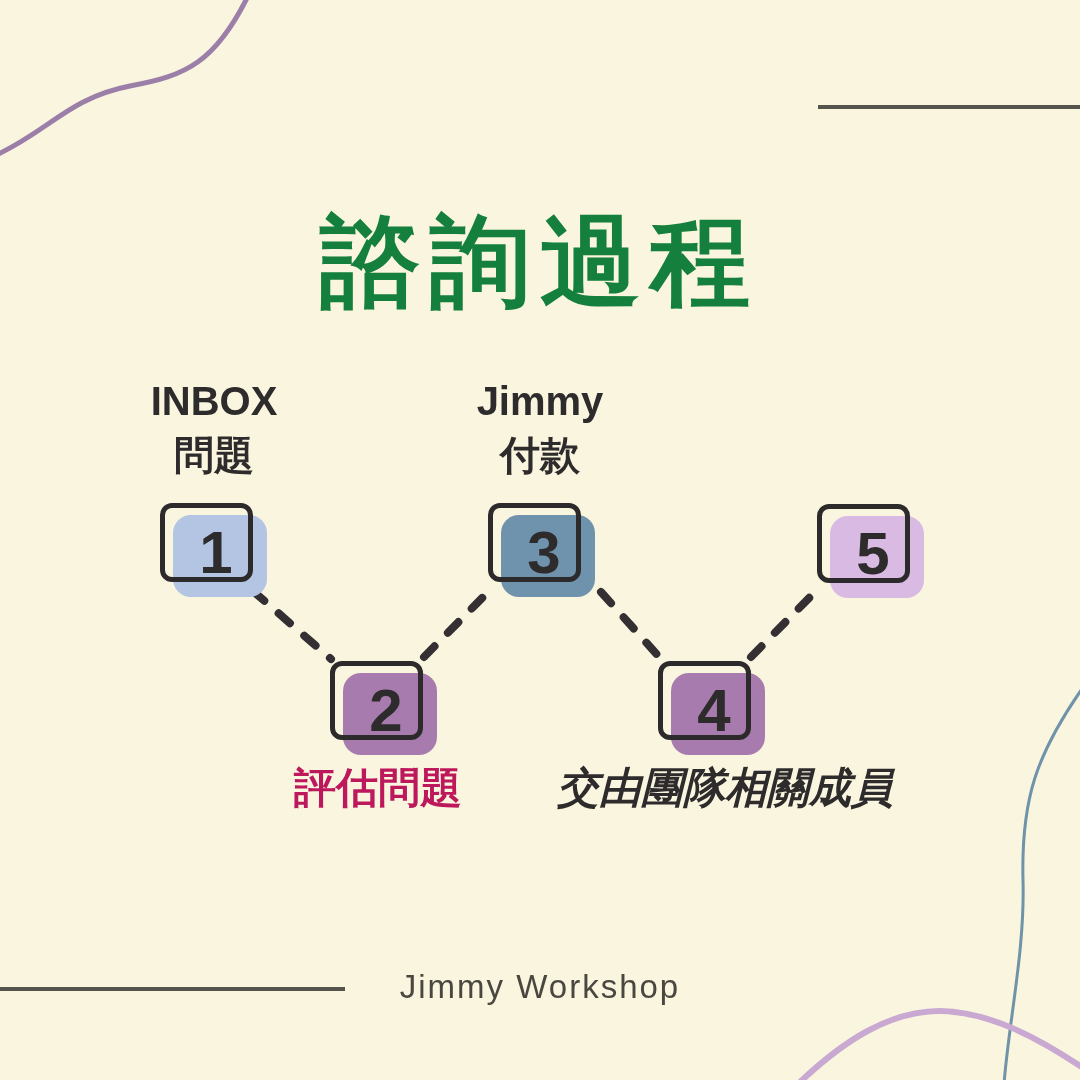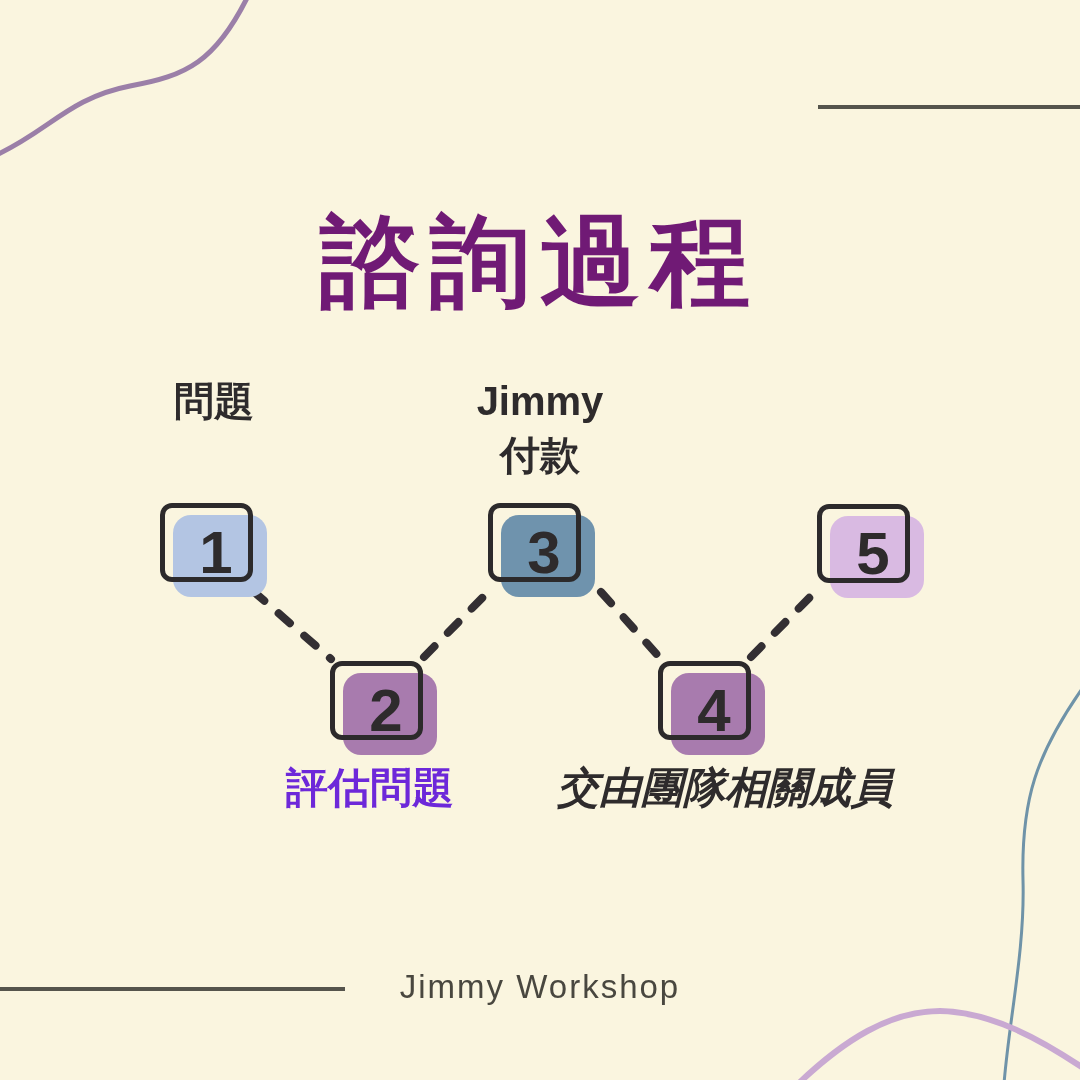--- a/index.html
+++ b/index.html
@@ -61,23 +61,24 @@
     <path d="M 798 1084 C 844 1040 890 1011 940 1011 C 992 1012 1042 1040 1086 1070" stroke-width="6" fill="none" style="stroke: rgb(201, 169, 210);"></path>
     <path d="M 253 591 L 331 659" stroke-width="8" stroke-linecap="round" stroke-dasharray="15 19" style="stroke: rgb(51, 47, 51);"></path>
     <path d="M 424 657 L 490 590" stroke-width="8" stroke-linecap="round" stroke-dasharray="15 19" style="stroke: rgb(51, 47, 51);"></path>
     <path d="M 601 592 L 661 659" stroke-width="8" stroke-linecap="round" stroke-dasharray="15 19" style="stroke: rgb(51, 47, 51);"></path>
     <path d="M 751 657 L 815 592" stroke-width="8" stroke-linecap="round" stroke-dasharray="15 19" style="stroke: rgb(51, 47, 51);"></path>
   </svg>
 
   <div class="hline hline-topright" style="background-color: rgb(85, 84, 76);"></div>
   <div class="hline hline-bottomleft" style="background-color: rgb(85, 84, 76);"></div>
 
-  <div class="page-title" style="color: #701a75;">諮詢過程</div>
+  <div class="page-title" style="color: #15803d;">諮詢過程</div>
 
   <div class="step-label label-top" style="left: 64px; width: 300px; color: rgb(46, 43, 44);">
+    <div>INBOX</div>
     <div>問題</div>
   </div>
 
   <div class="step-label label-top" style="left: 390px; width: 300px; color: rgb(46, 43, 44);">
     <div>Jimmy</div>
     <div>付款</div>
   </div>
 
 
   <div class="step-box" style="left:160px;top:503px;">
@@ -103,21 +104,21 @@
     <div class="box-outline"></div>
     <div class="box-number" style="color: rgb(46, 43, 44);">4</div>
   </div>
 
   <div class="step-box" style="left:817px;top:504px;">
     <div class="box-fill" style="background-color: rgb(217, 186, 226);"></div>
     <div class="box-outline"></div>
     <div class="box-number" style="color: rgb(46, 43, 44);">5</div>
   </div>
 
-  <div class="step-label label-bottom" style="left: 220px; top: 760px; width: 300px; color: #6d28d9;">
+  <div class="step-label label-bottom" style="left: 228px; top: 760px; width: 300px; color: #be185d;">
     <div>評估問題</div>
   </div>
 
   <div class="step-label label-bottom" style="left: 515px; top: 760px; width: 420px; color: rgb(46, 43, 44); font-style: italic;">
     <div>交由團隊相關成員</div>
   </div>
 
   <div class="footer-brand">Jimmy Workshop</div>
 
 </div>

